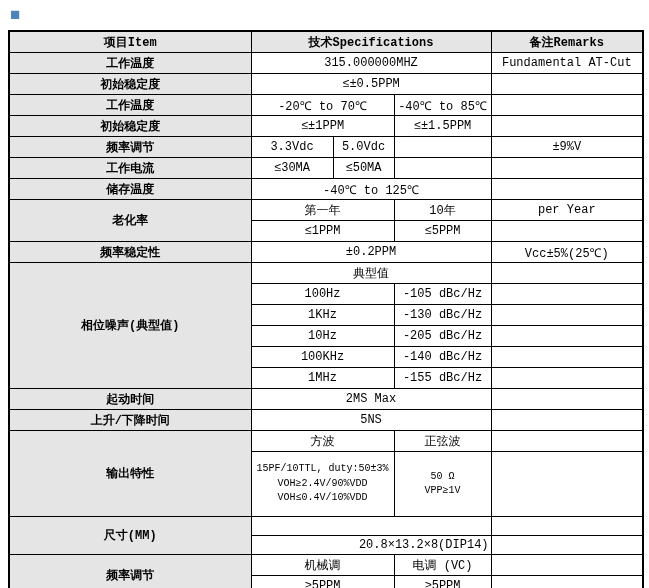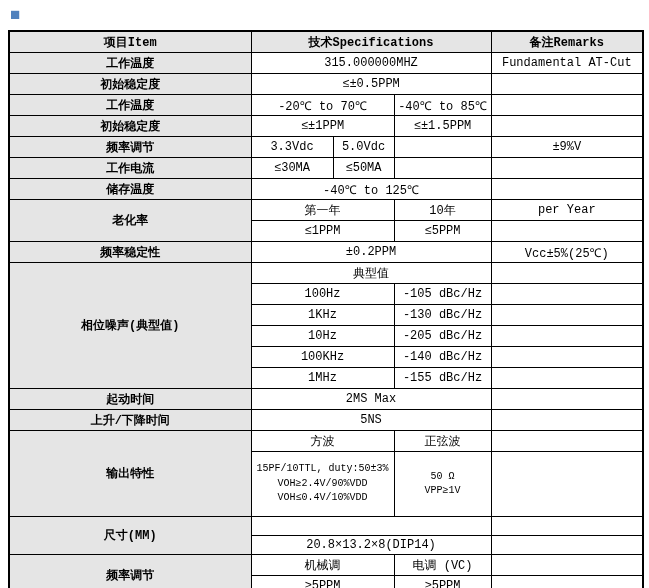--- a/index.html
+++ b/index.html
@@ -39,21 +39,21 @@
     background:#e5e5e5;
     font-weight:bold;
   }
   td.detail{
     height:64px;
     white-space:normal;
     line-height:1.45;
     font-size:10px;
   }
   td.detail span{display:block;}
-  .short{height:18px;}
+  .short{height:18px;text-align:right;}
 </style>
 </head>
 <body>
 
 <div class="title">
   <span class="bullet">■</span>
 </div>
 
 <table class="spec">
   <colgroup>

